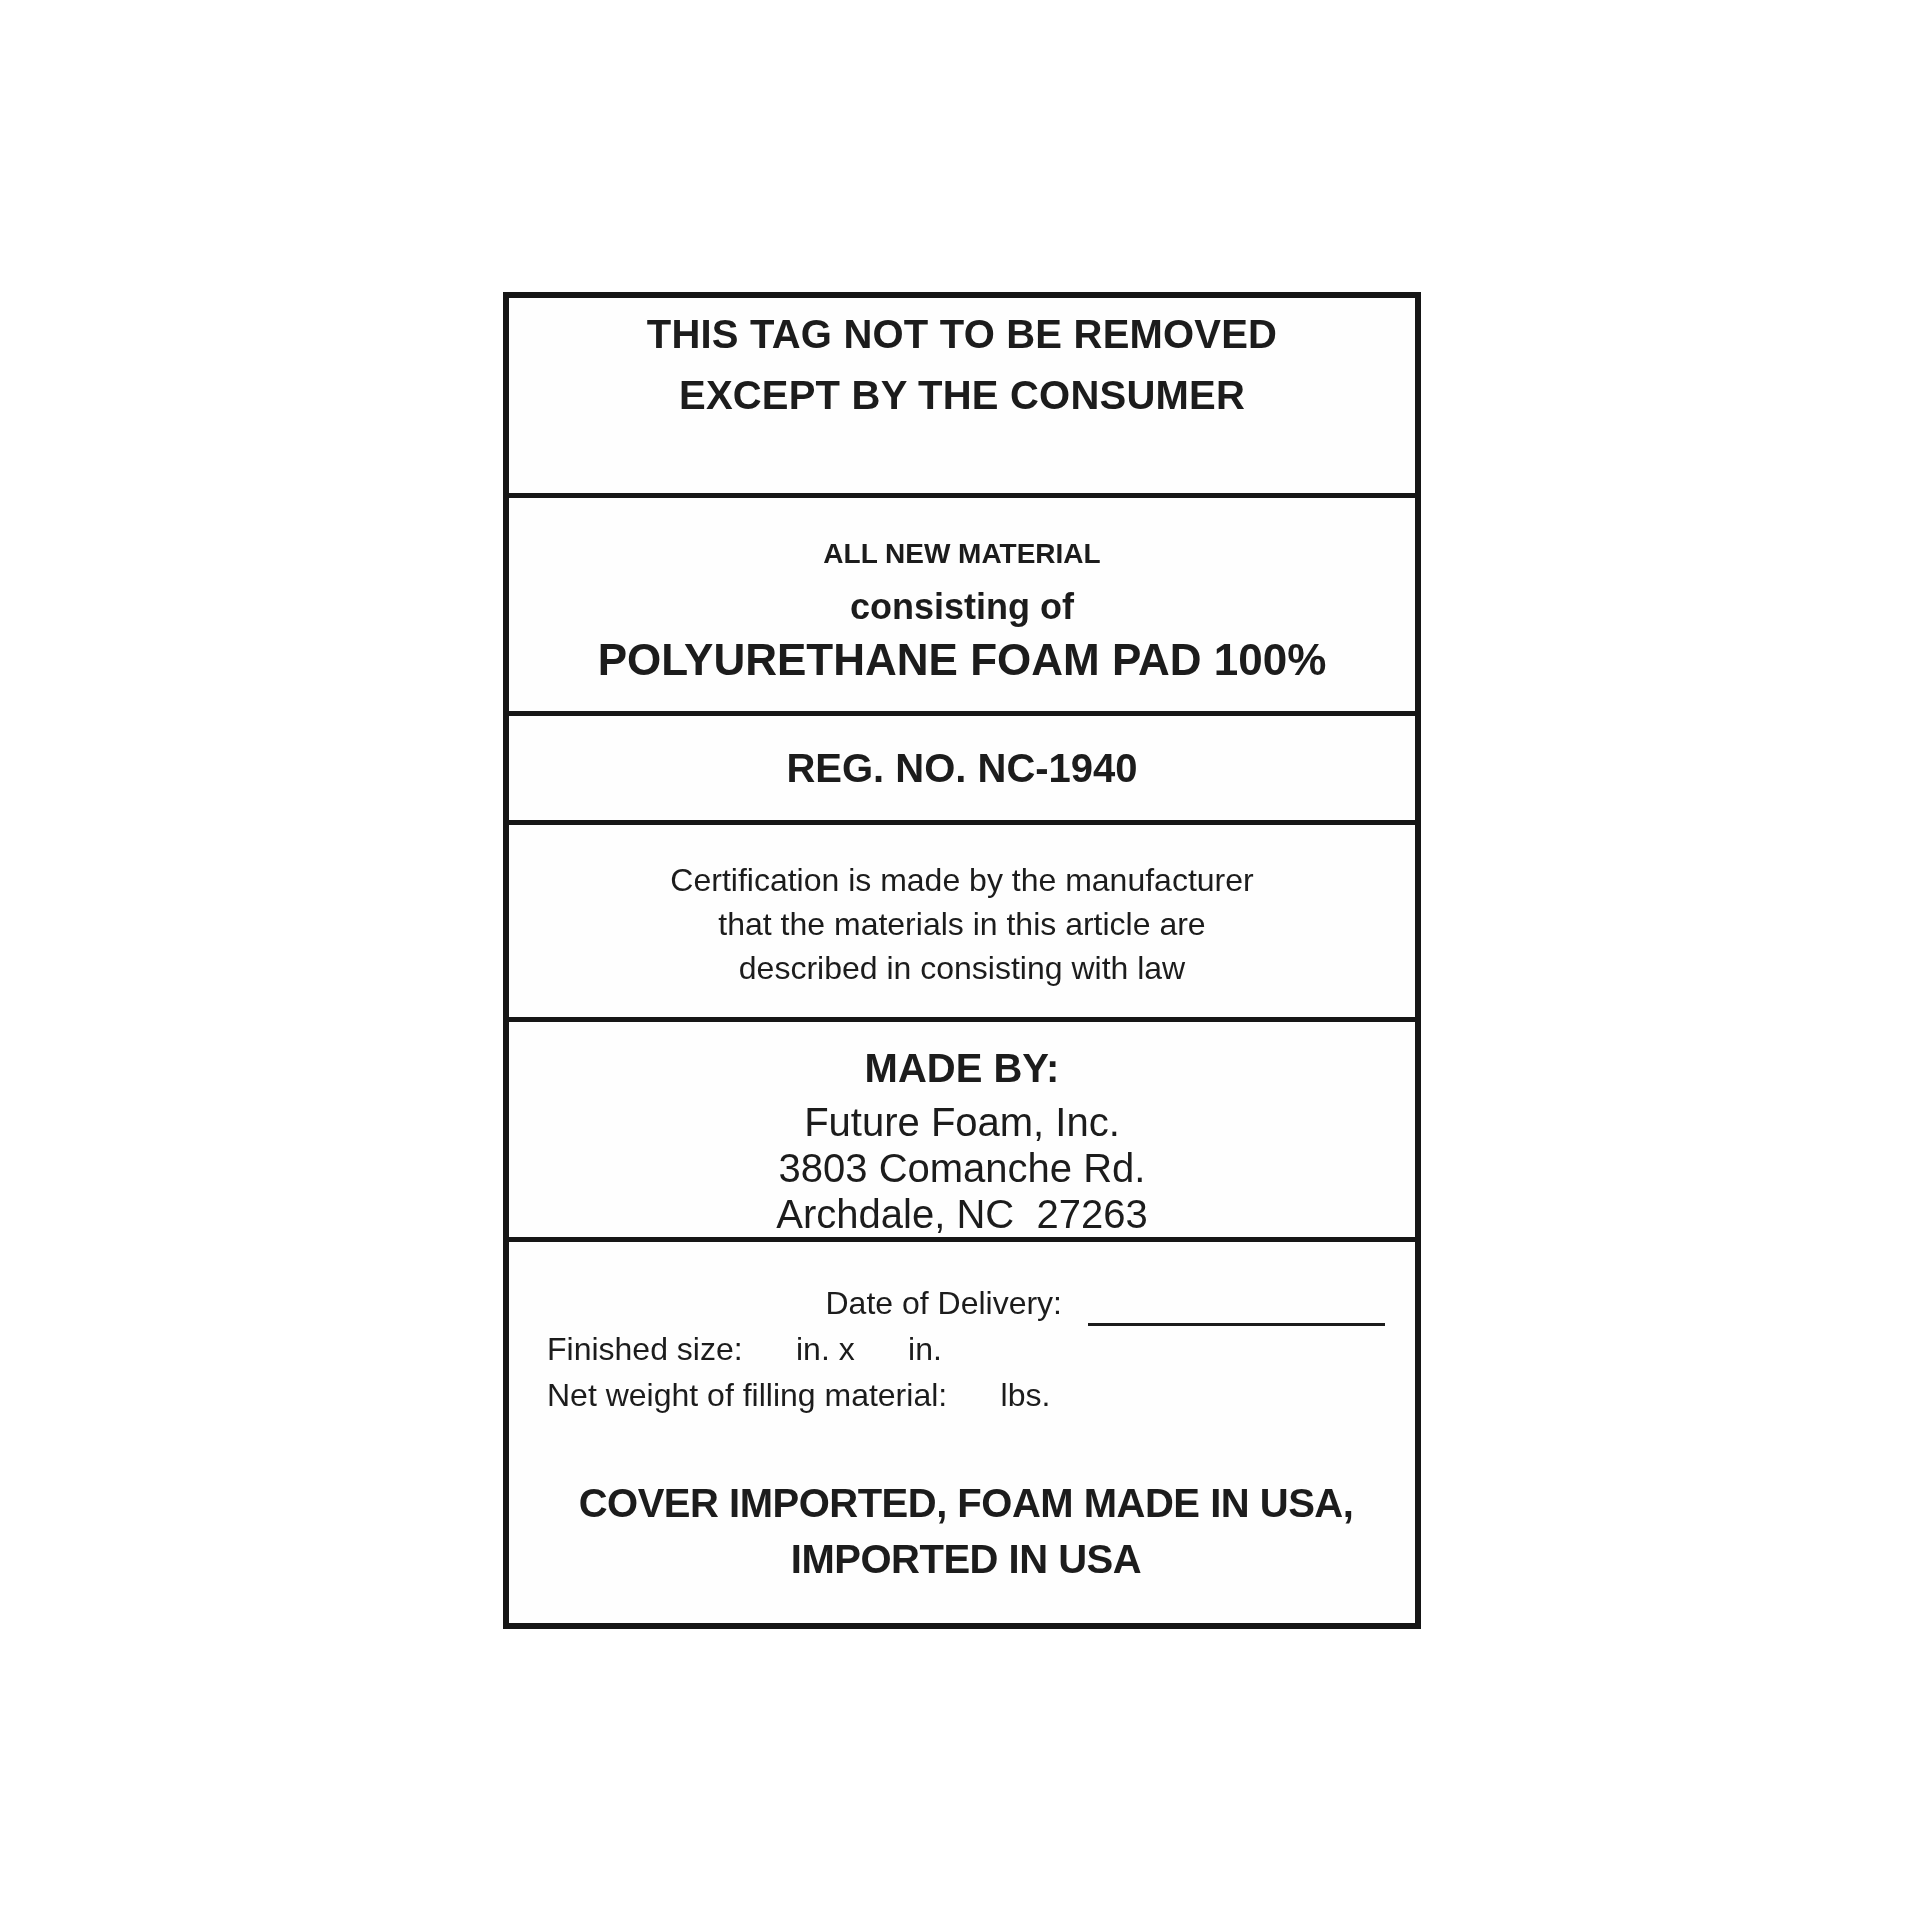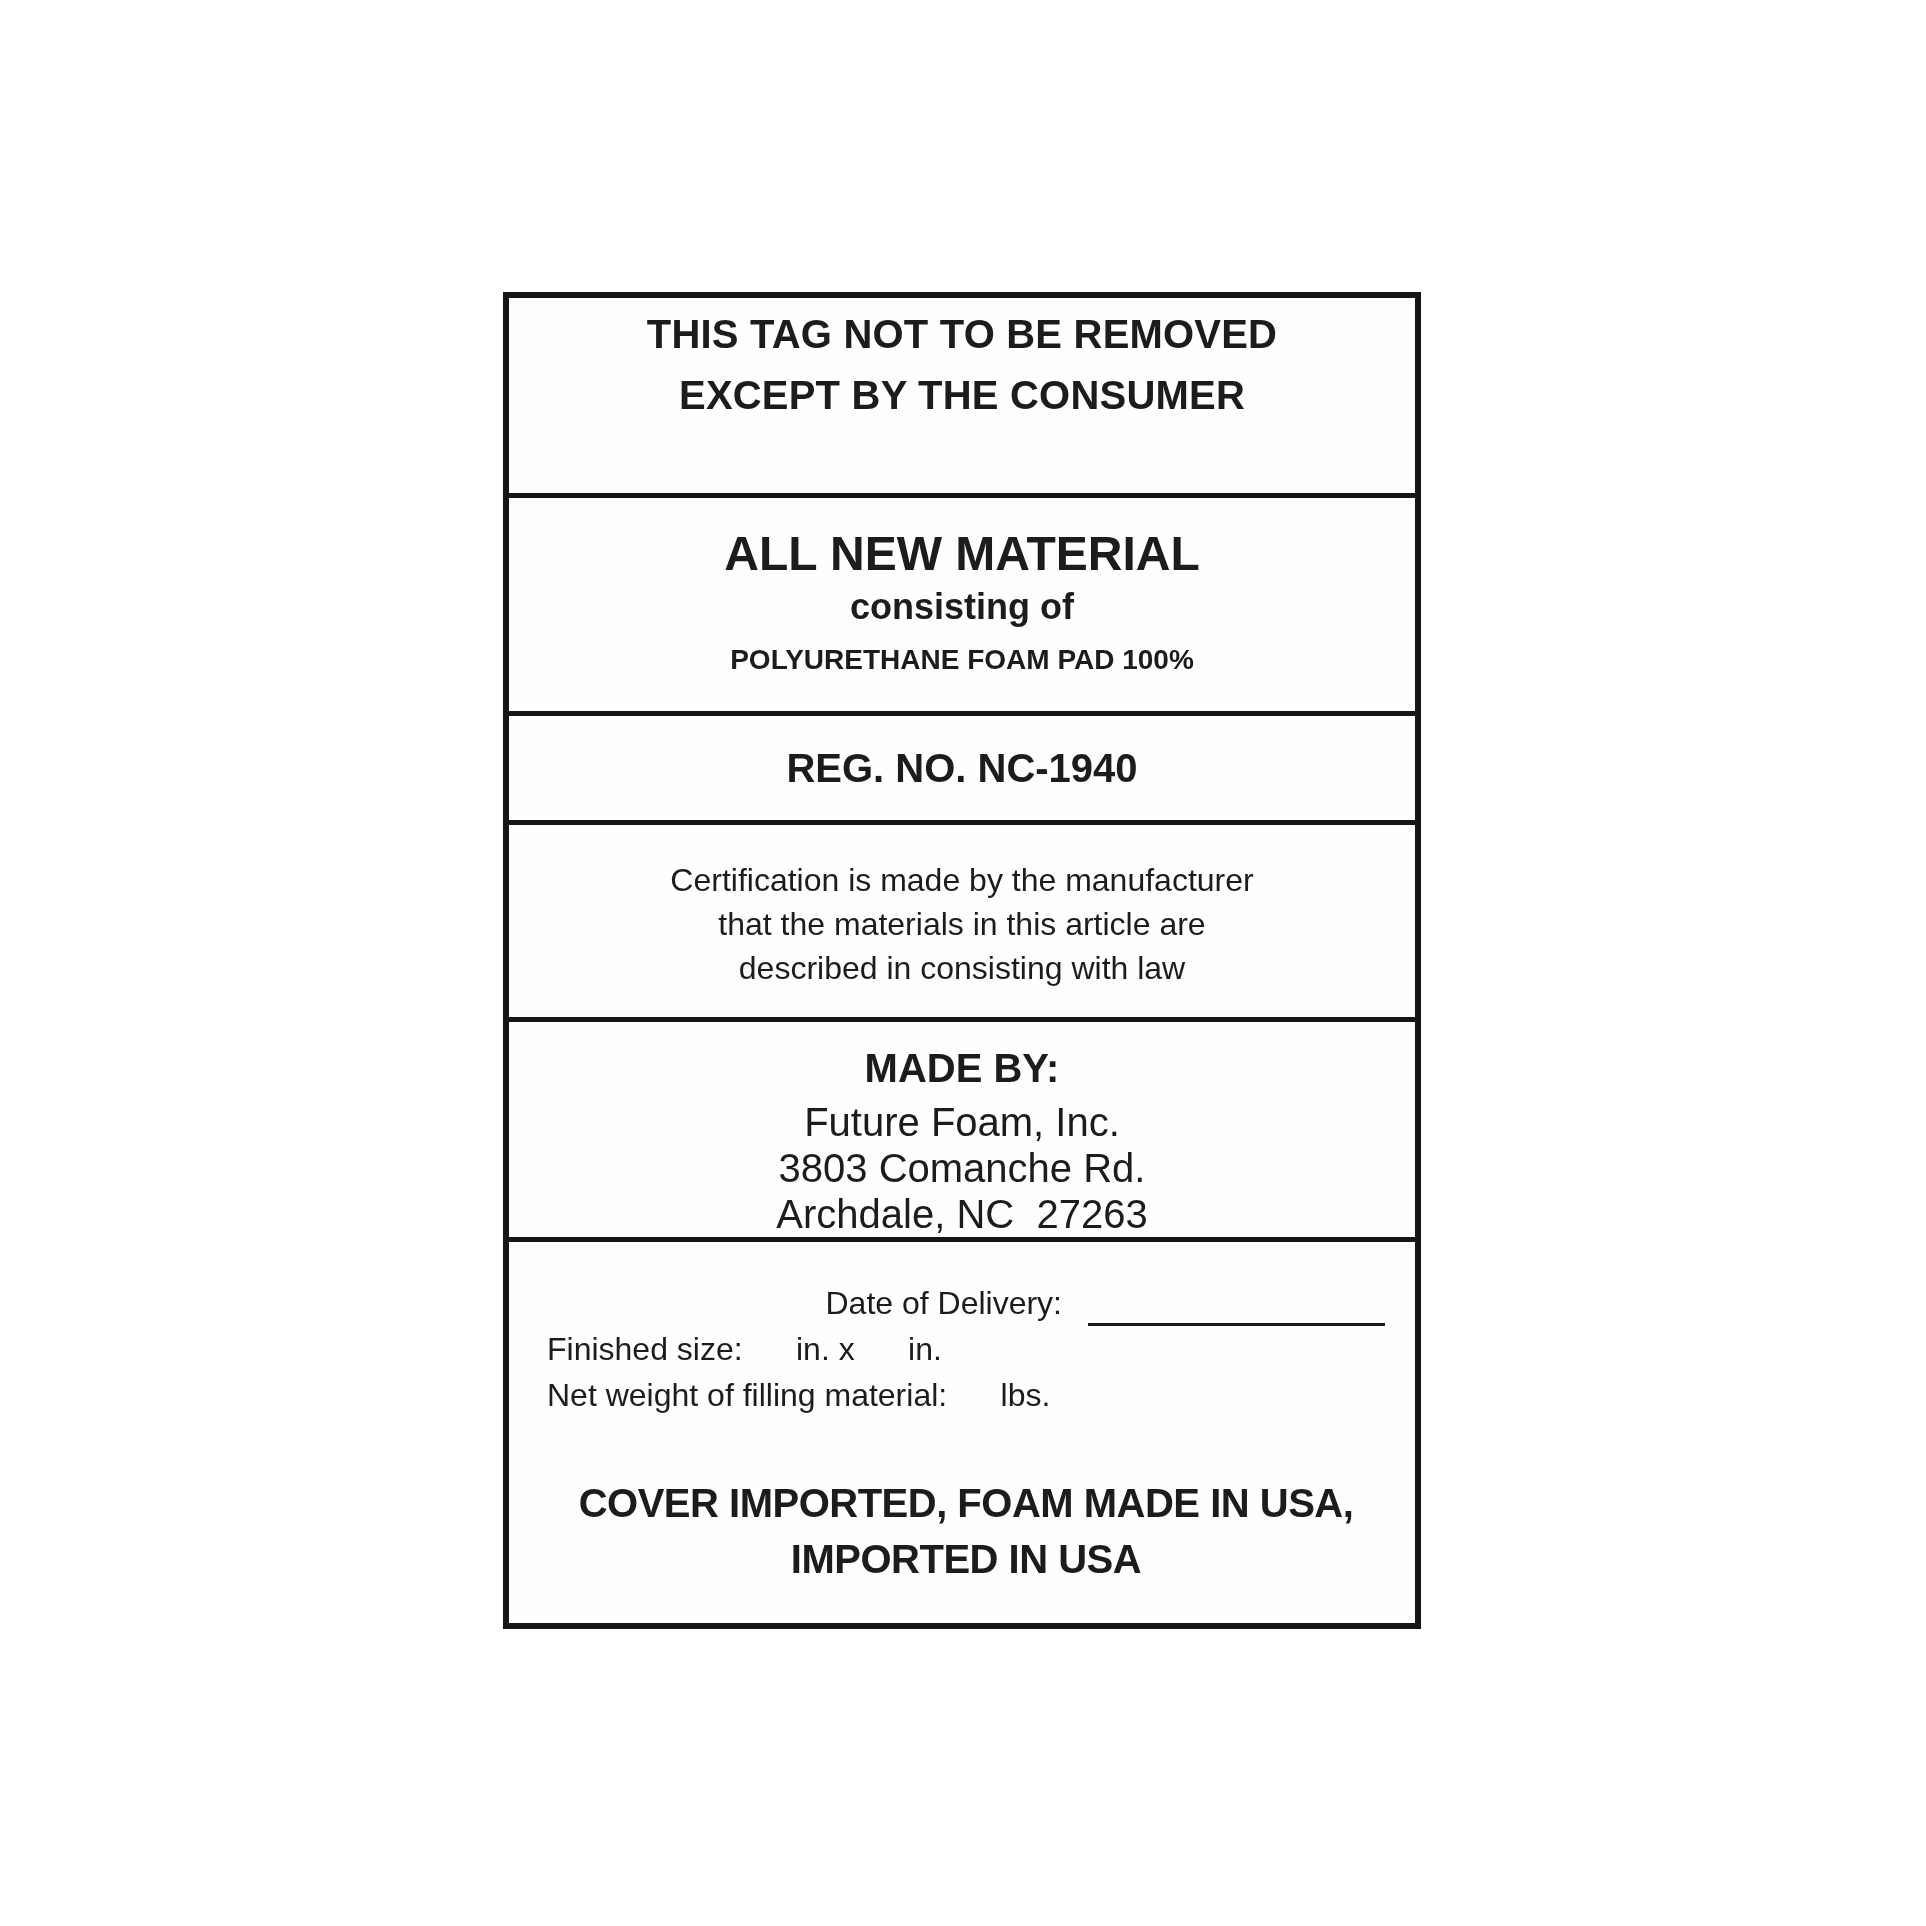--- a/index.html
+++ b/index.html
@@ -44,23 +44,23 @@
     font-size: 40px;
     line-height: 61px;
     letter-spacing: 0.2px;
     white-space: pre;
   }
 
   .sec-material {
     height: 218px;
     padding-top: 28px;
   }
-  .material-line1 { font-weight: bold; font-size: 48px; line-height: 55px; white-space: pre; }
+  .material-line1 { font-weight: bold; font-size: 28px; line-height: 55px; white-space: pre; }
   .material-line2 { font-weight: bold; font-size: 36px; line-height: 51px; white-space: pre; }
-  .material-line3 { font-weight: bold; font-size: 28px; line-height: 55px; white-space: pre; }
+  .material-line3 { font-weight: bold; font-size: 44px; line-height: 55px; white-space: pre; }
 
   .sec-reg {
     height: 109px;
     display: flex;
     align-items: center;
     justify-content: center;
   }
   .reg-line { font-weight: bold; font-size: 40px; line-height: 44px; white-space: pre; }
 
   .sec-cert {

